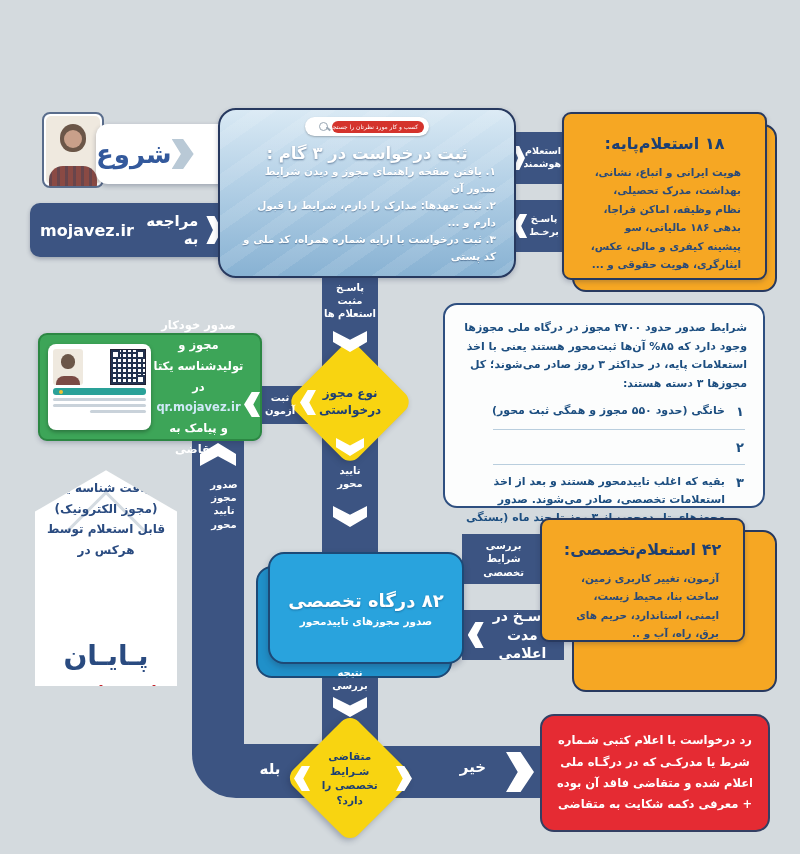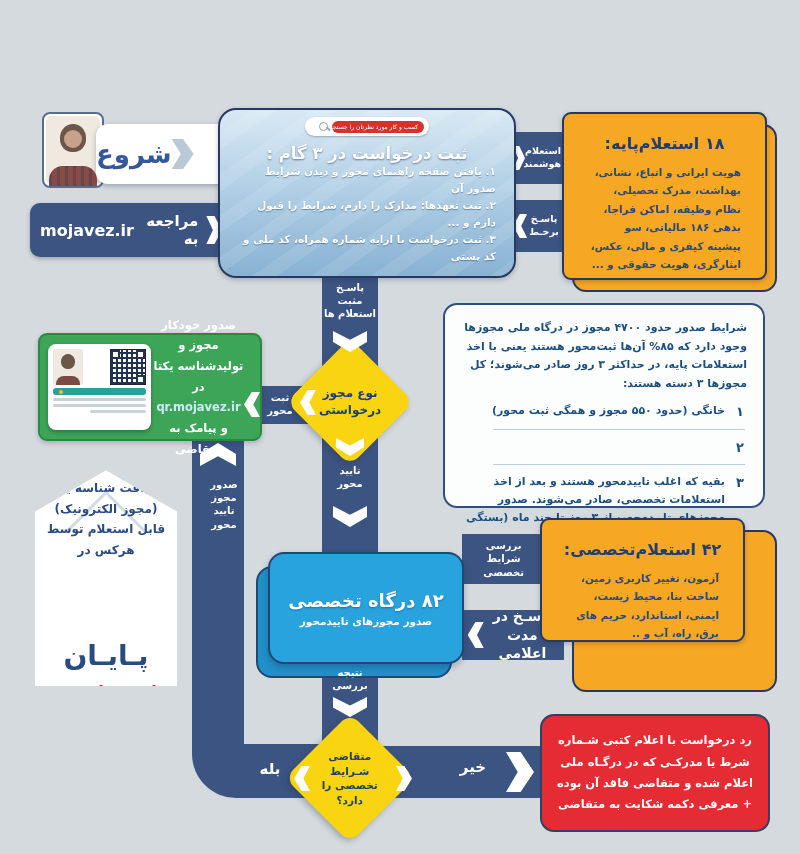--- a/index.html
+++ b/index.html
@@ -160,21 +160,21 @@
       <span class="num">۳</span>
       <span>بقیه که اغلب تاییدمحور هستند و بعد از اخذ استعلامات تخصصی، صادر می‌شوند. صدور مجوزهای تاییدمحور، از ۳ روز تا چند ماه (بستگی به استعلاماتشان) طول می‌کشد.</span>
     </div>
   </div>
 
   <div class="abs diamond" style="left:305px;top:357px;width:90px;height:90px">
     <div class="dtext" style="width:76px;font-size:12px">نوع مجوز درخواستی</div>
   </div>
   <div class="abs chv chv-l" style="left:300px;top:390px;width:16px;height:25px"></div>
   <div class="abs chv chv-d" style="left:336px;top:438px;width:28px;height:18px"></div>
-  <div class="abs lbl vlabel" style="left:258px;top:391px;width:44px">ثبت محور</div>
+  <div class="abs lbl vlabel" style="left:258px;top:391px;width:44px">ثبت آزمون</div>
   <div class="abs chv chv-l" style="left:244px;top:392px;width:16px;height:25px"></div>
 
   <div class="abs box" id="green-box" style="left:38px;top:333px;width:224px;height:108px">
     <div id="green-text">
       <span>صدور خودکار مجوز و تولیدشناسه یکتا در</span>
       <span class="url">qr.mojavez.ir</span>
       <span>و پیامک به متقاضی</span>
     </div>
     <div id="permit-card">
       <div class="card-top">

